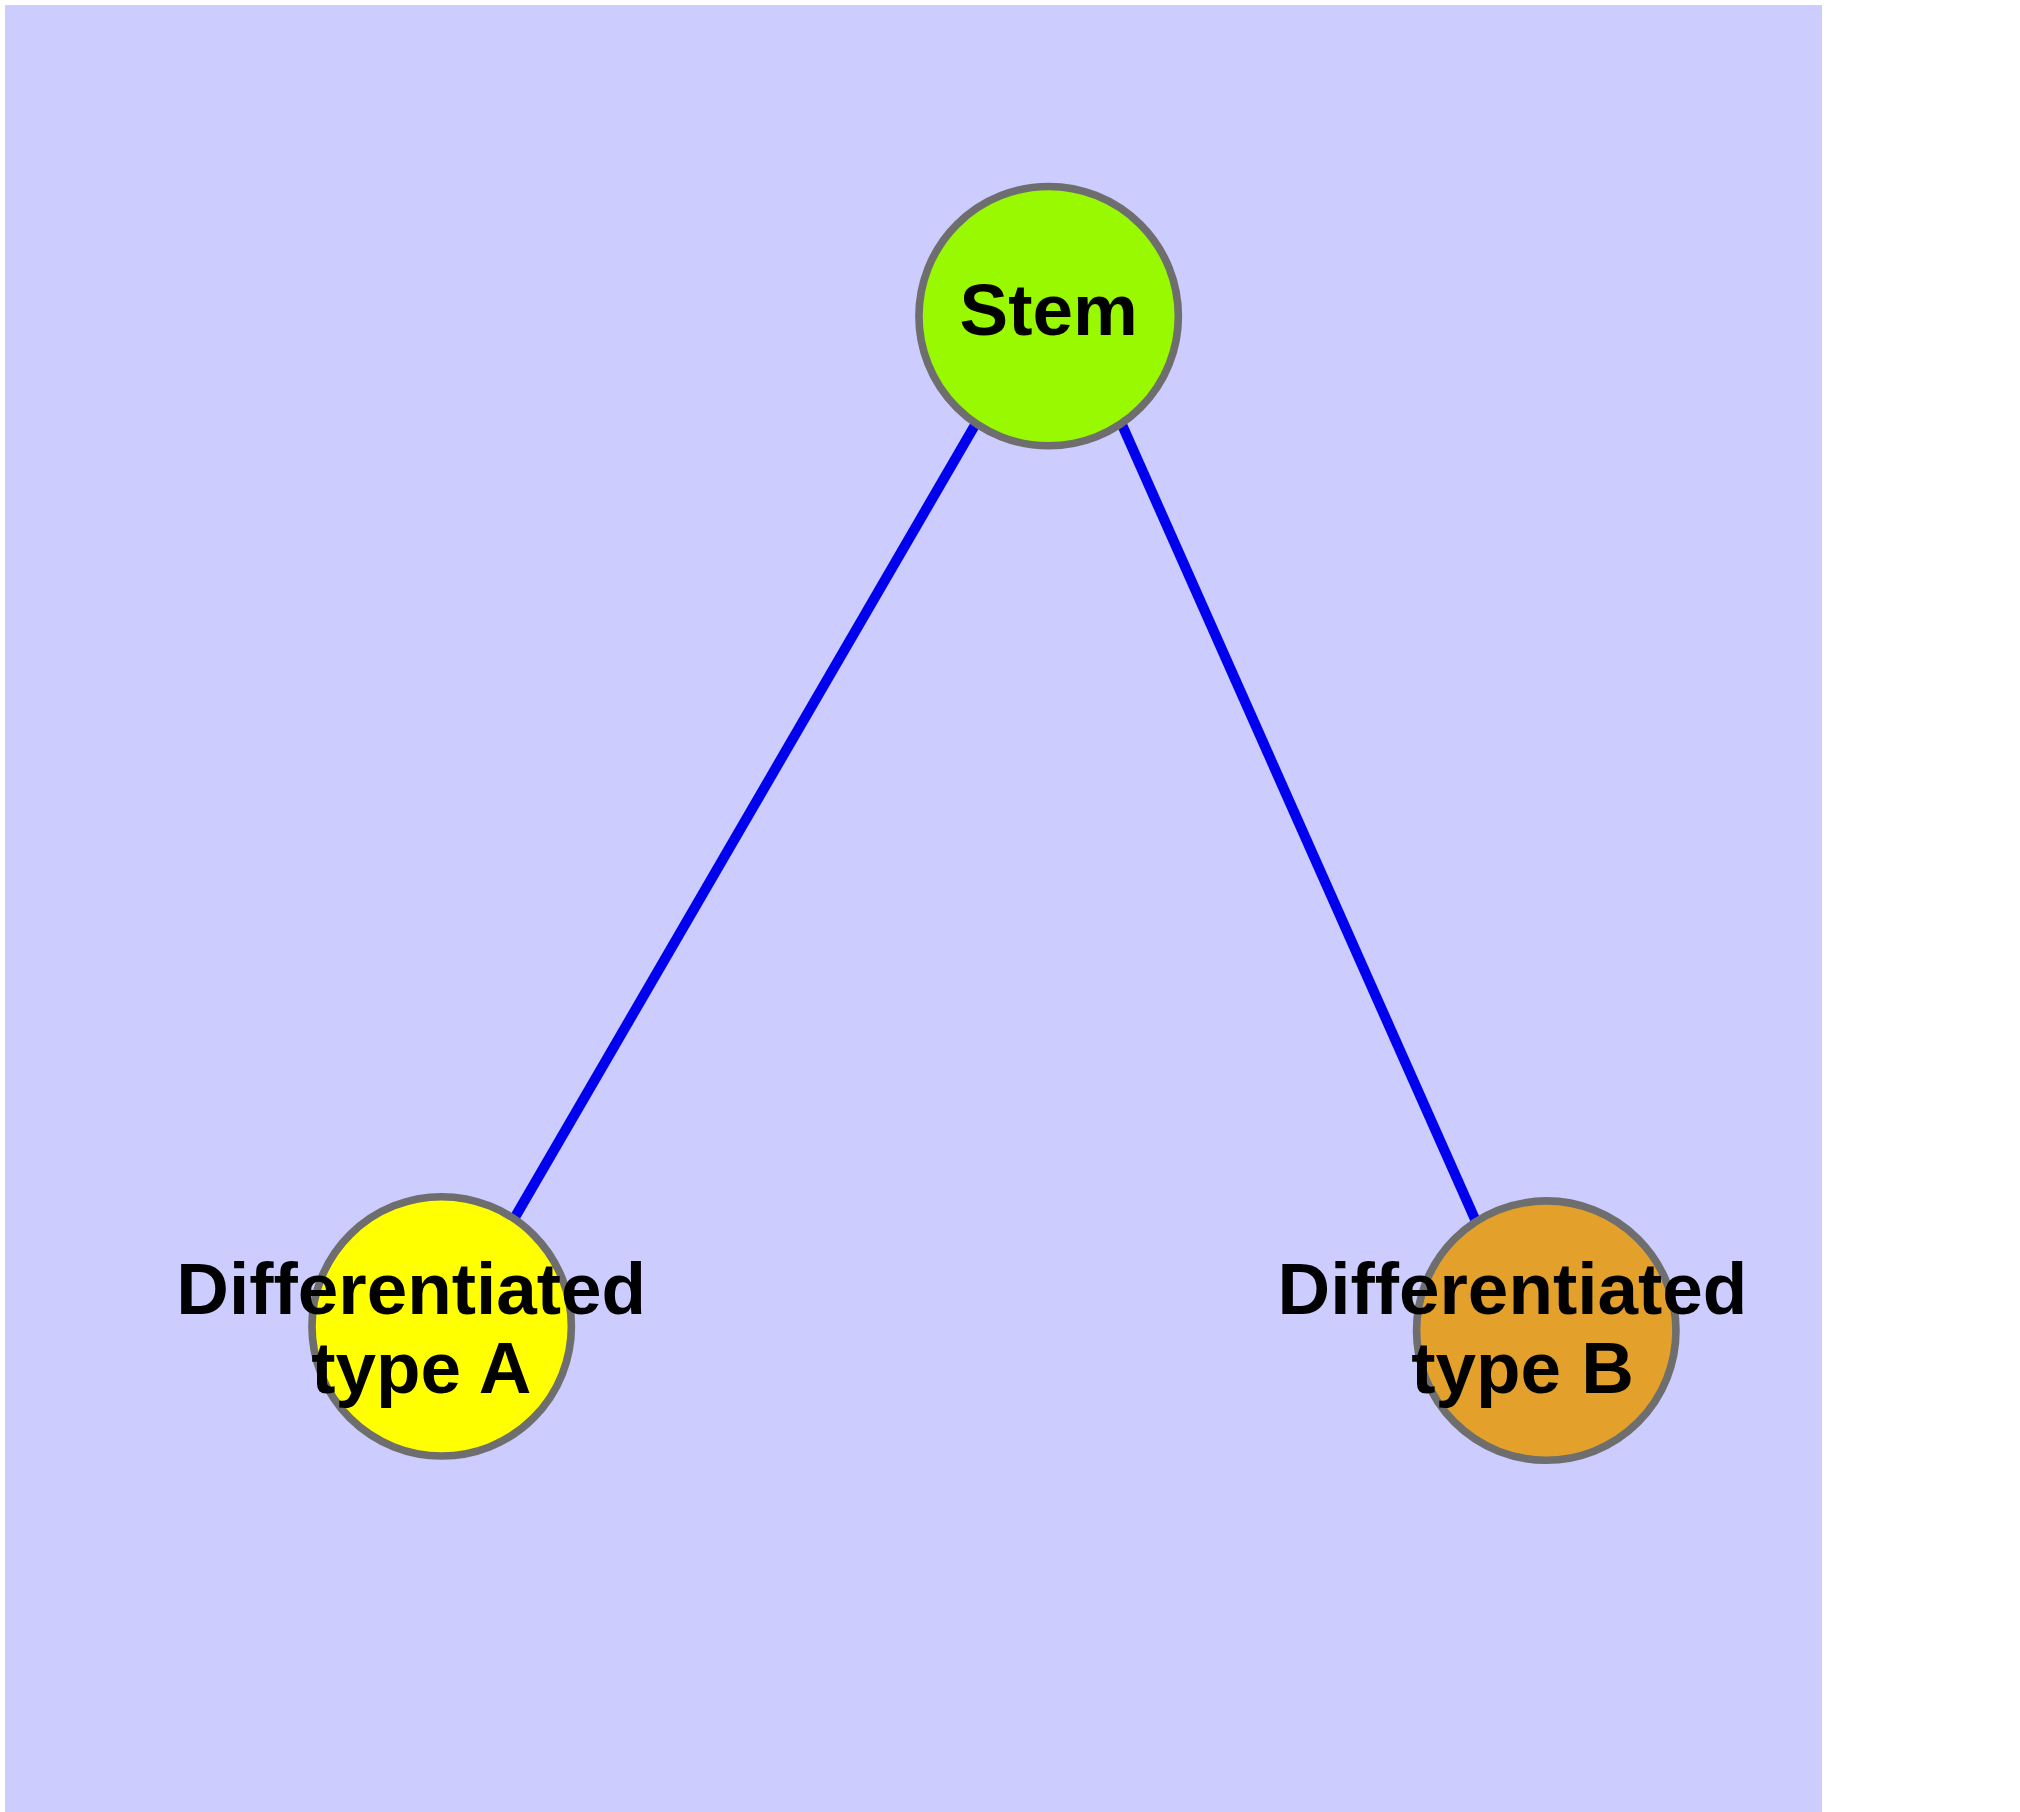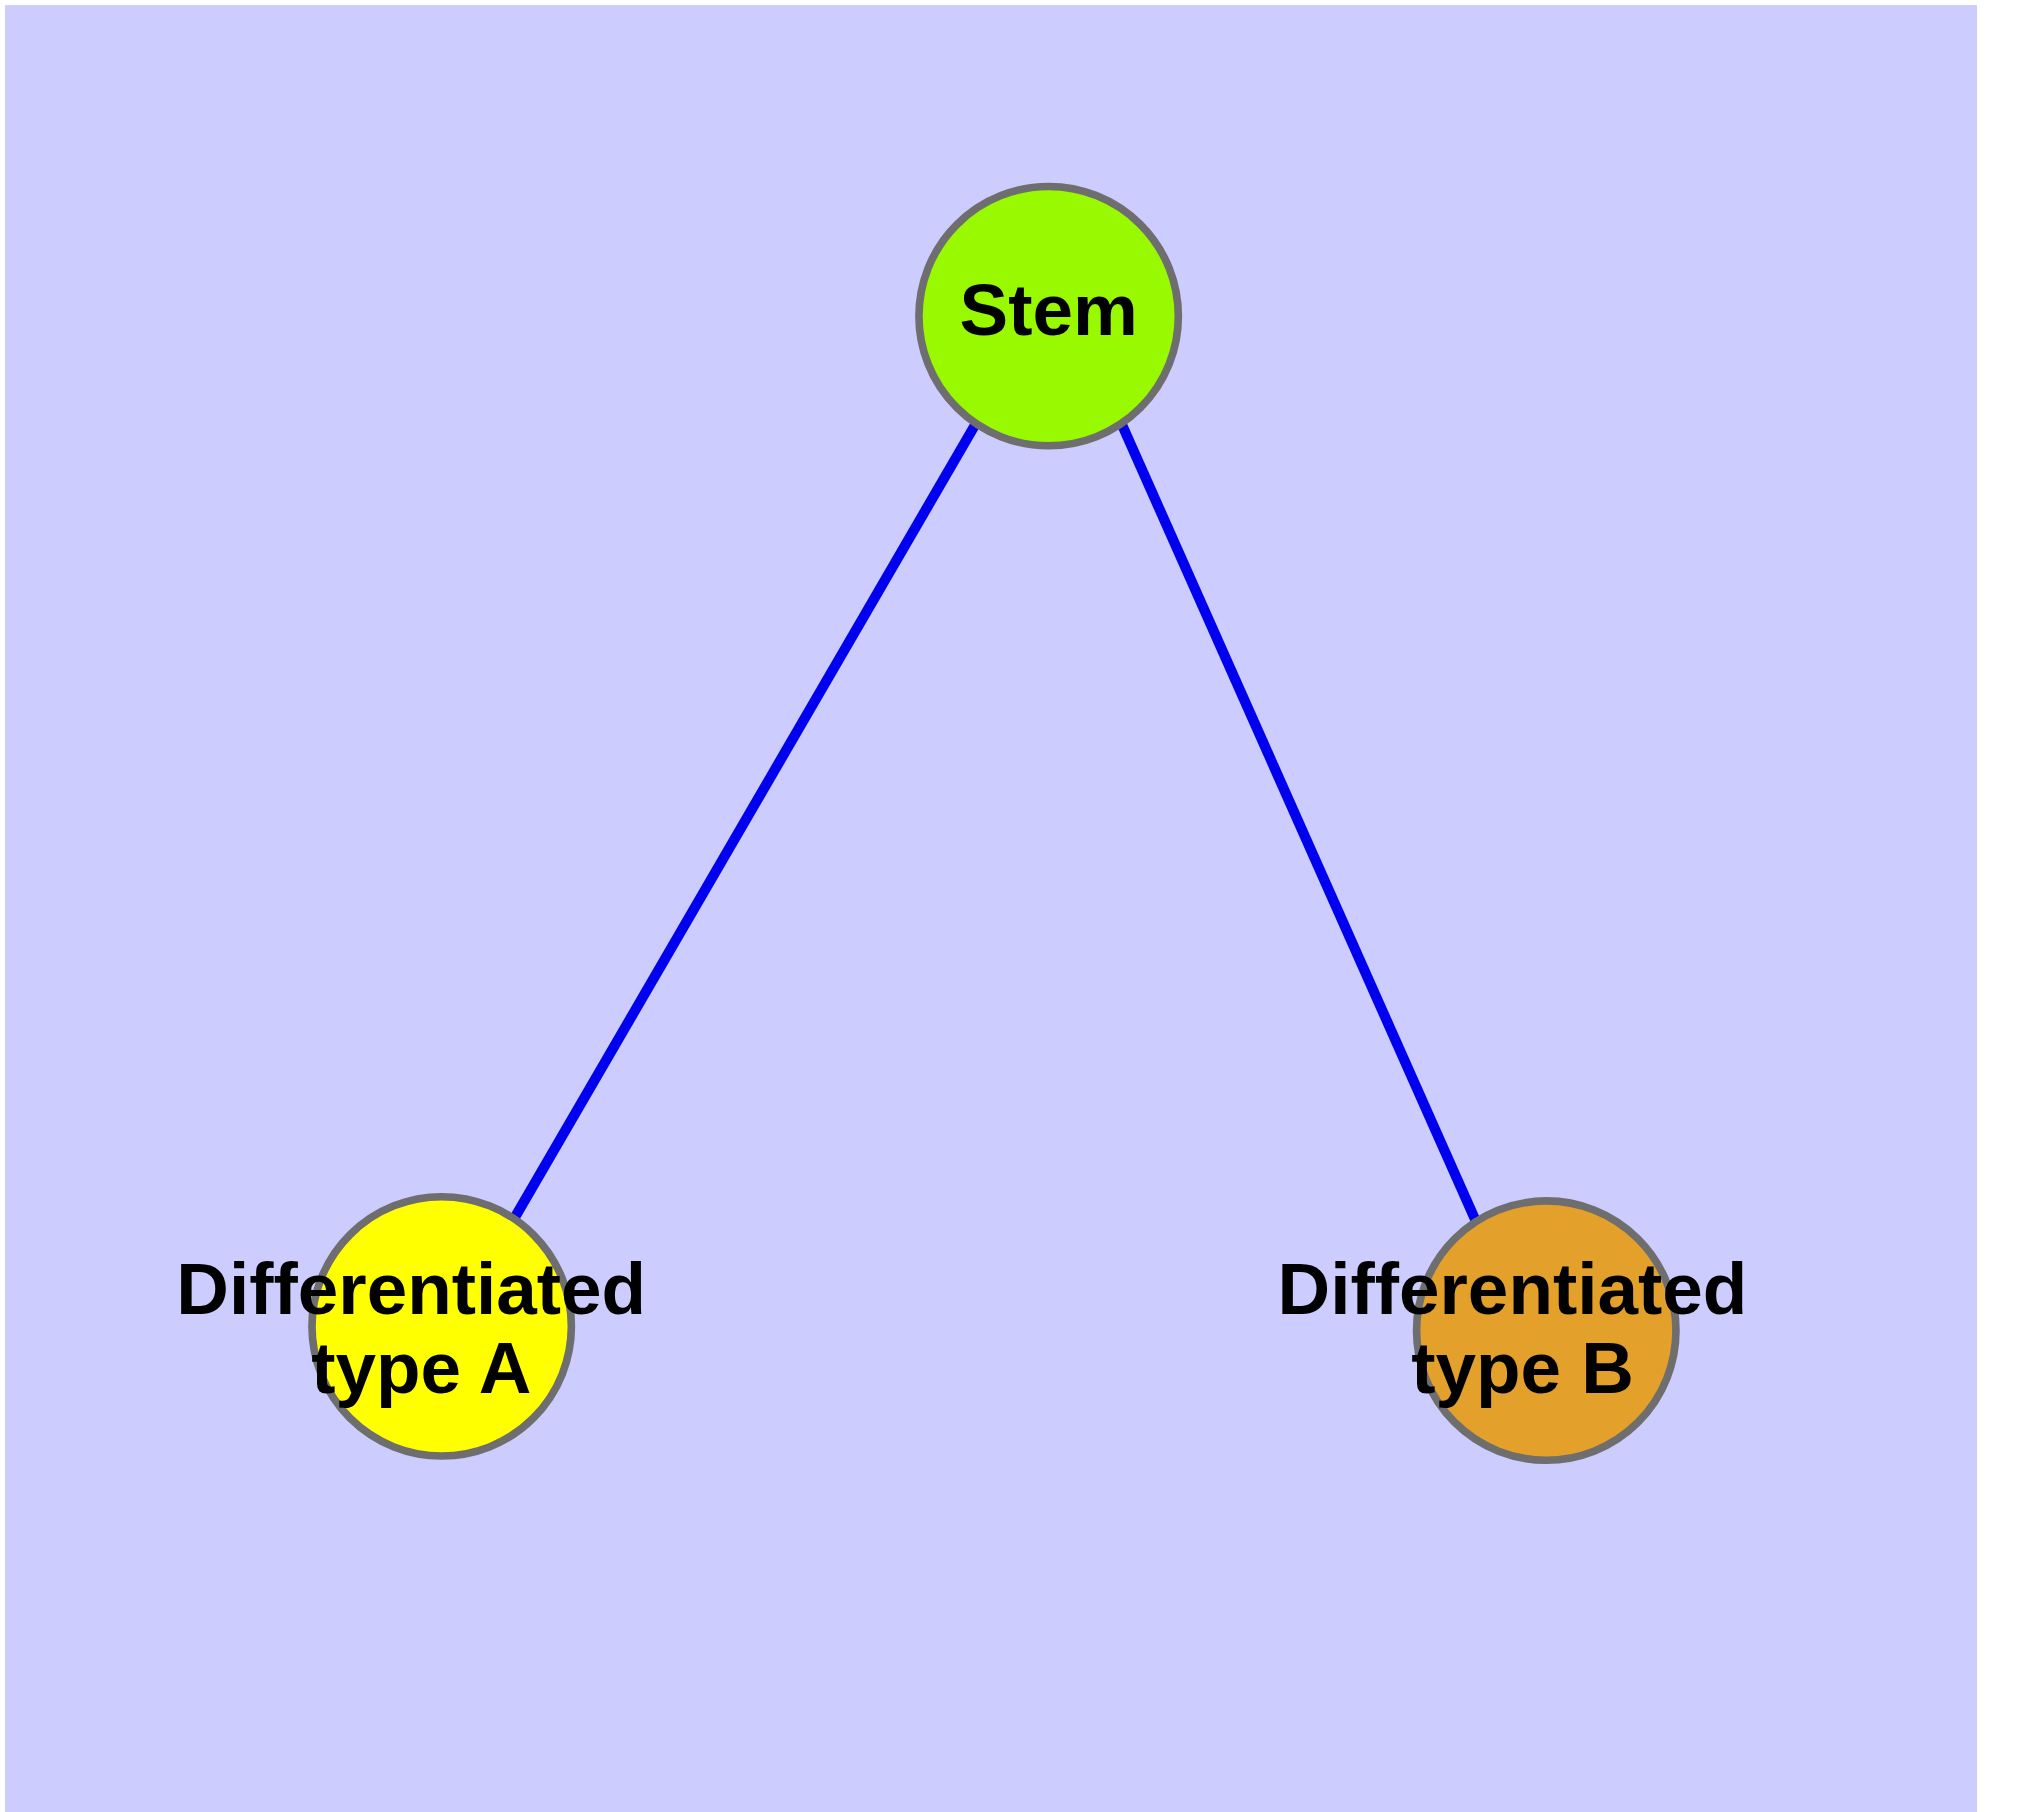--- a/index.html
+++ b/index.html
@@ -2,21 +2,21 @@
 <html style="font-size:13.6px"><head>
 <meta charset="utf-8">
 <style>
   html, body {
     margin: 0;
     padding: 0;
     background: #ffffff;
   }
   #canvas-root {
     position: relative;
-    width: 1977px;
+    width: 1822px;
     height: 1812px;
     background: #ffffff;
     overflow: hidden;
     font-family: "Liberation Sans", sans-serif;
   }
   #graph-svg {
     position: absolute;
     top: 0;
     left: 0;
     width: 2021px;

